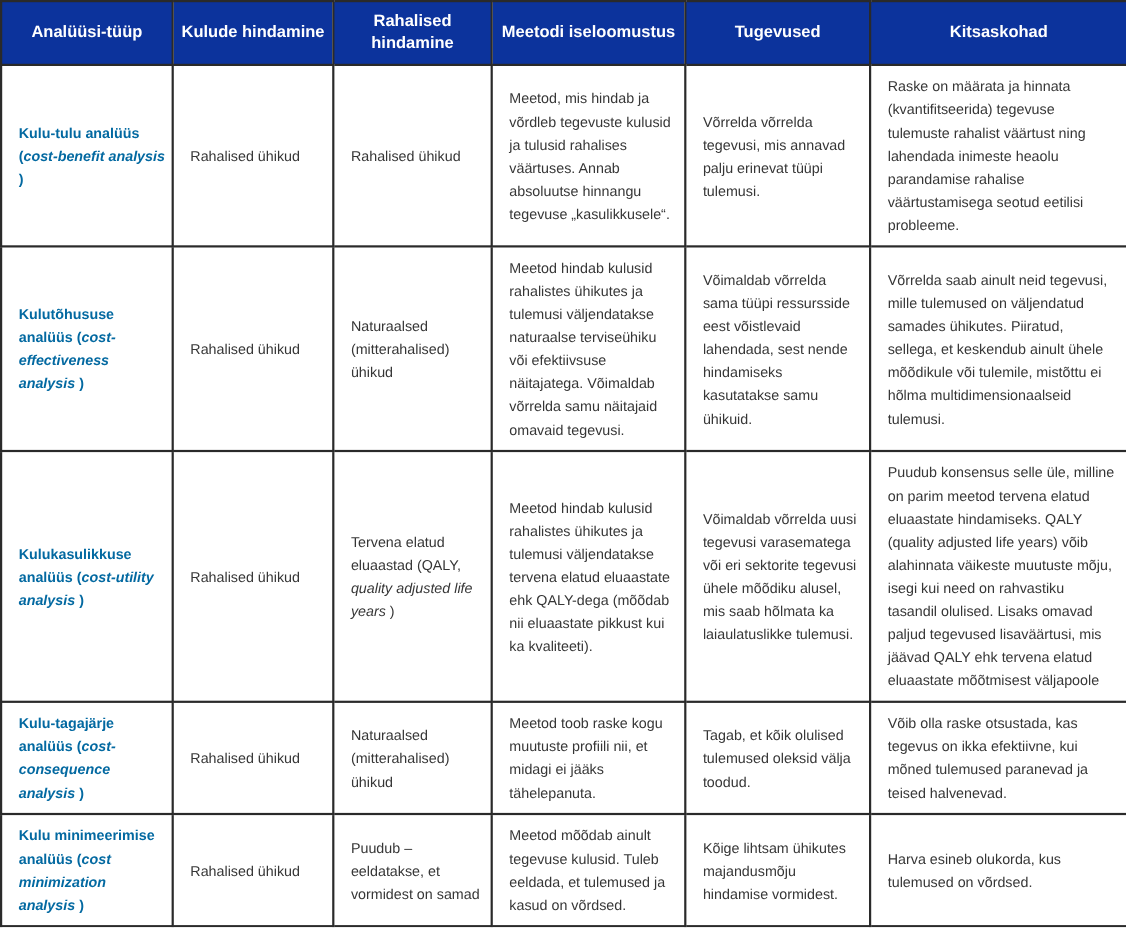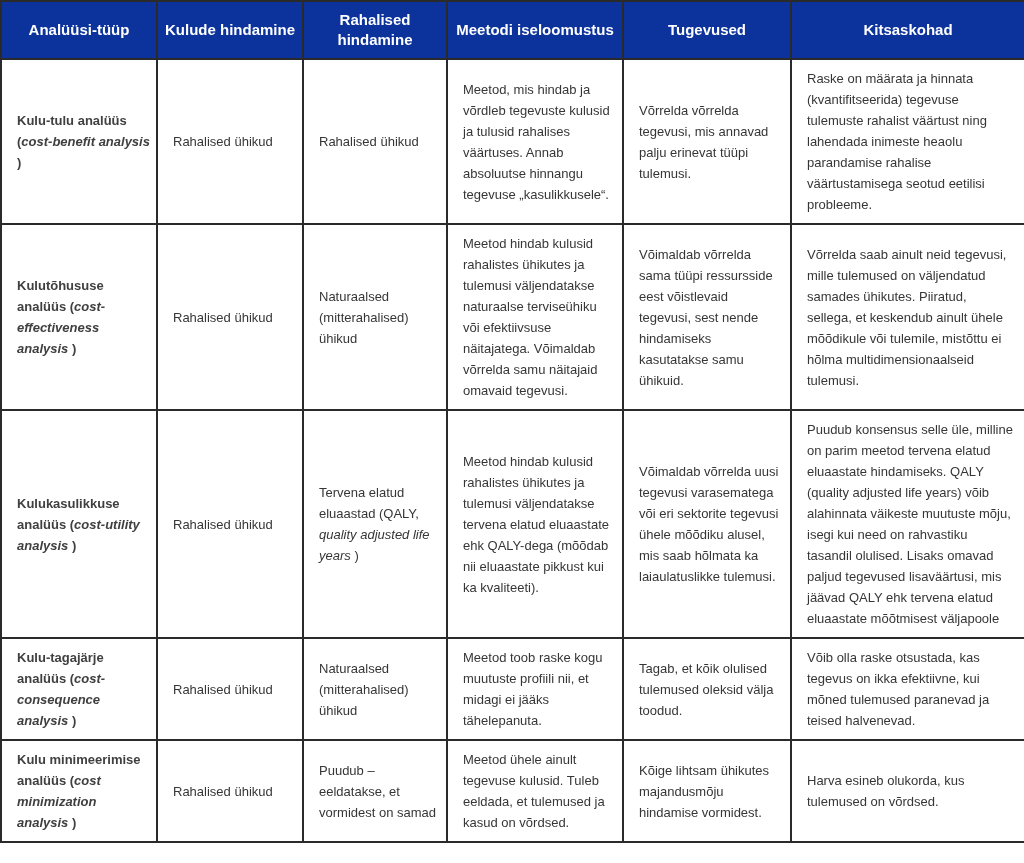--- a/index.html
+++ b/index.html
@@ -26,21 +26,21 @@
     font-size: 13px;
     line-height: 21px;
     color: #363636;
     text-align: left;
     vertical-align: middle;
     padding: 8px 9px 8px 15px;
     background: #ffffff;
   }
   td.name {
     font-weight: 700;
-    color: #404040;
+    color: #0369a1;
     padding-right: 6px;
   }
   .it { font-style: italic; }
   tr.r0 td { height: 161px; }
   tr.r1 td { height: 176px; }
   tr.r2 td { height: 218px; }
   tr.r3 td { height: 99px;  }
   tr.r4 td { height: 101px; }
 </style>
 </head>
@@ -72,21 +72,21 @@
       <td><span>Rahalised ühikud</span></td>
       <td>Meetod, mis hindab ja võrdleb tegevuste kulusid ja tulusid rahalises väärtuses. Annab absoluutse hinnangu tegevuse „kasulikkusele“.</td>
       <td>Võrrelda võrrelda tegevusi, mis annavad palju erinevat tüüpi tulemusi.</td>
       <td>Raske on määrata ja hinnata (kvantifitseerida) tegevuse tulemuste rahalist väärtust ning lahendada inimeste heaolu parandamise rahalise väärtustamisega seotud eetilisi probleeme.</td>
     </tr>
     <tr class="r1">
       <td class="name"><span>Kulutõhususe analüüs (</span><span class="it">cost-effectiveness analysis</span><span> )</span></td>
       <td>Rahalised ühikud</td>
       <td><span>Naturaalsed (mitterahalised) ühikud</span></td>
       <td>Meetod hindab kulusid rahalistes ühikutes ja tulemusi väljendatakse naturaalse terviseühiku või efektiivsuse näitajatega. Võimaldab võrrelda samu näitajaid omavaid tegevusi.</td>
-      <td>Võimaldab võrrelda sama tüüpi ressursside eest võistlevaid tegevusi, sest nende hindamiseks kasutatakse samu ühikuid.</td>
+      <td>Võimaldab võrrelda sama tüüpi ressursside eest võistlevaid lahendada, sest nende hindamiseks kasutatakse samu ühikuid.</td>
       <td>Võrrelda saab ainult neid tegevusi, mille tulemused on väljendatud samades ühikutes. Piiratud, sellega, et keskendub ainult ühele mõõdikule või tulemile, mistõttu ei hõlma multidimensionaalseid tulemusi.</td>
     </tr>
     <tr class="r2">
       <td class="name"><span>Kulukasulikkuse analüüs (</span><span class="it">cost-utility analysis</span><span> )</span></td>
       <td>Rahalised ühikud</td>
       <td><span>Tervena elatud eluaastad (QALY, </span><span class="it">quality adjusted life years</span><span> )</span></td>
       <td>Meetod hindab kulusid rahalistes ühikutes ja tulemusi väljendatakse tervena elatud eluaastate ehk QALY-dega (mõõdab nii eluaastate pikkust kui ka kvaliteeti).</td>
       <td>Võimaldab võrrelda uusi tegevusi varasematega või eri sektorite tegevusi ühele mõõdiku alusel, mis saab hõlmata ka laiaulatuslikke tulemusi.</td>
       <td>Puudub konsensus selle üle, milline on parim meetod tervena elatud eluaastate hindamiseks. QALY (quality adjusted life years) võib alahinnata väikeste muutuste mõju, isegi kui need on rahvastiku tasandil olulised. Lisaks omavad paljud tegevused lisaväärtusi, mis jäävad QALY ehk tervena elatud eluaastate mõõtmisest väljapoole</td>
     </tr>
@@ -95,18 +95,18 @@
       <td>Rahalised ühikud</td>
       <td><span>Naturaalsed (mitterahalised) ühikud</span></td>
       <td>Meetod toob raske kogu muutuste profiili nii, et midagi ei jääks tähelepanuta.</td>
       <td>Tagab, et kõik olulised tulemused oleksid välja toodud.</td>
       <td>Võib olla raske otsustada, kas tegevus on ikka efektiivne, kui mõned tulemused paranevad ja teised halvenevad.</td>
     </tr>
     <tr class="r4">
       <td class="name"><span>Kulu minimeerimise analüüs (</span><span class="it">cost minimization analysis</span><span> )</span></td>
       <td>Rahalised ühikud</td>
       <td><span>Puudub – eeldatakse, et vormidest on samad</span></td>
-      <td>Meetod ühele ainult tegevuse kulusid. Tuleb eeldada, et tulemused ja kasud on võrdsed.</td>
+      <td>Meetod mõõdab ainult tegevuse kulusid. Tuleb eeldada, et tulemused ja kasud on võrdsed.</td>
       <td>Kõige lihtsam ühikutes majandusmõju hindamise vormidest.</td>
       <td>Harva esineb olukorda, kus tulemused on võrdsed.</td>
     </tr>
   </tbody>
 </table>
 
 </body></html>

